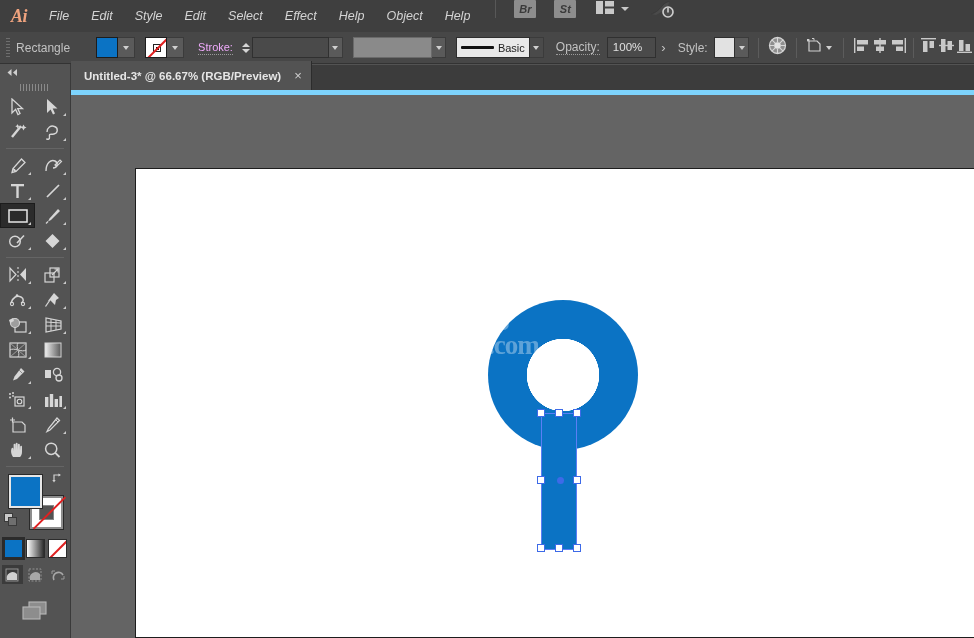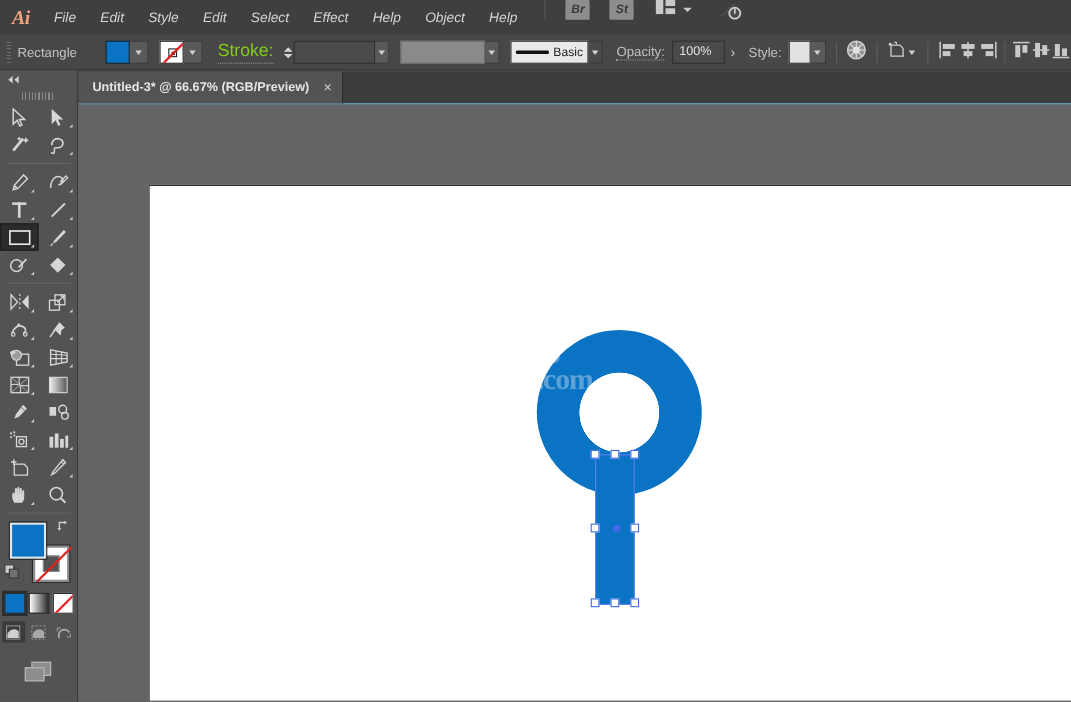--- a/index.html
+++ b/index.html
@@ -62,21 +62,21 @@
     background:#e02020; transform: rotate(-45deg);
   }
   .swatch.none .mini { position:absolute; left:7px; top:6px; width:8px; height:8px;
     background: #fff; border:1px solid #222; }
   .swatch.none .mini::after{content:'';position:absolute;left:2px;top:2px;width:3px;height:3px;background:#111;}
   .dd-btn {
     width: 17px; height: 21px; background: #5a5a5a; border: 1px solid #3b3b3b; border-left: none;
     display: flex; align-items: center; justify-content: center; cursor: pointer;
   }
   .dd-caret { width:0;height:0;border-left:3.5px solid transparent;border-right:3.5px solid transparent;border-top:4px solid #d0d0d0;}
-  .stroke-label { color:#84cc16; font-size:16px; border-bottom:1px dotted #9a9a9a; padding-bottom:1px; }
+  .stroke-label { color:#f0abfc; font-size:11px; border-bottom:1px dotted #9a9a9a; padding-bottom:1px; }
   .spinner { width:13px; height:21px; display:flex; flex-direction:column; align-items:center; justify-content:center; gap:2px; cursor:pointer;}
   .sp-up { width:0;height:0;border-left:4px solid transparent;border-right:4px solid transparent;border-bottom:4px solid #d5d5d5;}
   .sp-dn { width:0;height:0;border-left:4px solid transparent;border-right:4px solid transparent;border-top:4px solid #d5d5d5;}
   .field {
     height: 21px; background: #4a4a4a; border: 1px solid #303030;
     color: #e0e0e0; font-size: 11.5px; line-height: 19px; padding: 0 5px; cursor: text;
   }
   .field.wide { width: 92px; }
   .field.gray { background: #8a8a8a; border:1px solid #6a6a6a; width: 95px; }
   .profile-box {
@@ -86,21 +86,21 @@
   .profile-line { flex: 1; height: 3px; background: #111; border-radius: 1px; }
   .profile-text { color: #222; font-size: 11px; margin-left: 4px; }
   .opacity-field { width: 58px; }
   .arrow-right { color:#c6c6c6; font-size:13px; margin-left:5px; cursor:pointer; }
   .style-swatch { width: 26px; height: 21px; background: #e2e2e2; border: 1px solid #2e2e2e; cursor:pointer;}
   .icon-btn { width:22px;height:22px;display:flex;align-items:center;justify-content:center;cursor:pointer;}
 
   
   .tabbar {
     position: absolute; left: 71px; top: 65px; width: 903px; height: 30px;
-    background: #3c3c3c; border-bottom: 1px solid #7dd3fc;
+    background: #3c3c3c; border-bottom: 5px solid #7dd3fc;
     display: flex; align-items: flex-end;
   }
   .doctab {
     height: 29px; background: #535353; display: flex; align-items: center;
     padding: 0 9px 0 13px; border-right: 1px solid #2c2c2c; cursor: pointer;
   }
   .doctab-title { color: #e6e6e6; font-size: 11.5px; font-weight: bold; white-space: nowrap; }
   .doctab-close { color: #cfcfcf; font-size: 13px; margin-left: 13px; cursor: pointer; line-height: 1;}
 
   

